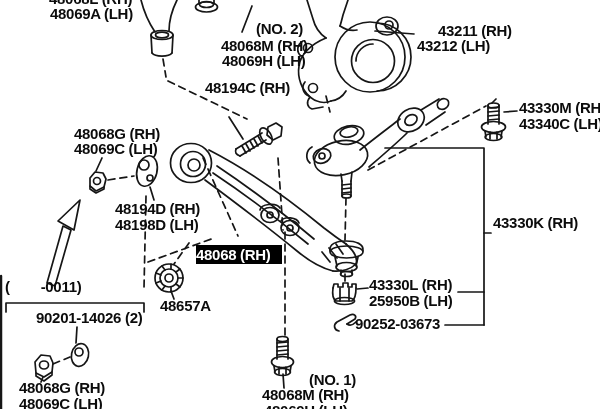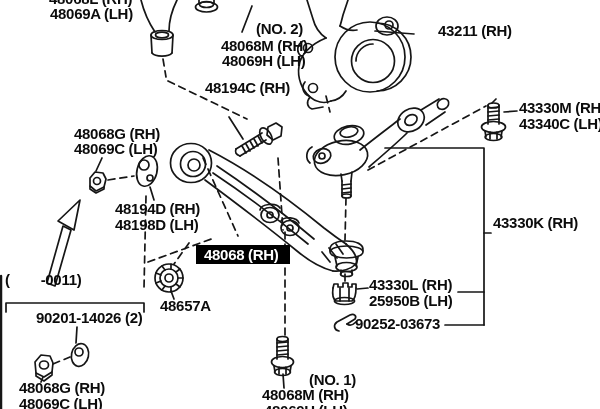--- a/index.html
+++ b/index.html
@@ -8,21 +8,21 @@
     overflow:hidden;font-family:"Liberation Sans",sans-serif;
   }
   .stage svg{position:absolute;left:0;top:0;}
   .lbl{
     position:absolute;
     font:700 15px/15px "Liberation Sans",sans-serif;
     color:#0c0c0c;letter-spacing:-0.3px;white-space:pre;
   }
   .lbl.hl{
     background:#000000;color:#ffffff;
-    width:86px;height:19px;line-height:19px;padding-left:8px;
+    width:86px;height:19px;line-height:19px;padding-left:0;
   }
 </style>
 </head>
 <body>
 
 <div class="stage">
 
 <svg width="600" height="409" viewBox="0 0 600 409">
   <g stroke="#161616" fill="none" stroke-width="1.7" stroke-linecap="round" stroke-linejoin="round">
 
@@ -232,20 +232,21 @@
 </svg>
 
 <div class="lbl" style="left:49px;top:-9px">48068L (RH)</div>
 <div class="lbl" style="left:50px;top:6px">48069A (LH)</div>
 
 <div class="lbl" style="left:256px;top:21px">(NO. 2)</div>
 <div class="lbl" style="left:221px;top:38px">48068M (RH)</div>
 <div class="lbl" style="left:222px;top:53px">48069H (LH)</div>
 
 <div class="lbl" style="left:438px;top:23px">43211 (RH)</div>
+<div class="lbl" style="left:417px;top:38px">43212 (LH)</div>
 
 <div class="lbl" style="left:205px;top:80px">48194C (RH)</div>
 
 <div class="lbl" style="left:74px;top:126px">48068G (RH)</div>
 <div class="lbl" style="left:74px;top:141px">48069C (LH)</div>
 
 <div class="lbl" style="left:115px;top:201px">48194D (RH)</div>
 <div class="lbl" style="left:115px;top:217px">48198D (LH)</div>
 
 <div class="lbl" style="left:519px;top:100px">43330M (RH)</div>
@@ -255,21 +256,21 @@
 
 <div class="lbl" style="left:369px;top:277px">43330L (RH)</div>
 <div class="lbl" style="left:369px;top:293px">25950B (LH)</div>
 
 <div class="lbl" style="left:355px;top:316px">90252-03673</div>
 
 <div class="lbl" style="left:160px;top:298px">48657A</div>
 
 <div class="lbl hl" style="left:196px;top:245px">48068 (RH)</div>
 
-<div class="lbl" style="left:5px;top:272px">(        -0011)</div>
+<div class="lbl" style="left:5px;top:279px">(        -0011)</div>
 <div class="lbl" style="left:36px;top:310px">90201-14026 (2)</div>
 
 <div class="lbl" style="left:19px;top:380px">48068G (RH)</div>
 <div class="lbl" style="left:19px;top:396px">48069C (LH)</div>
 
 <div class="lbl" style="left:309px;top:372px">(NO. 1)</div>
 <div class="lbl" style="left:262px;top:387px">48068M (RH)</div>
 <div class="lbl" style="left:264px;top:403px">48069H (LH)</div>
 
 </div>

